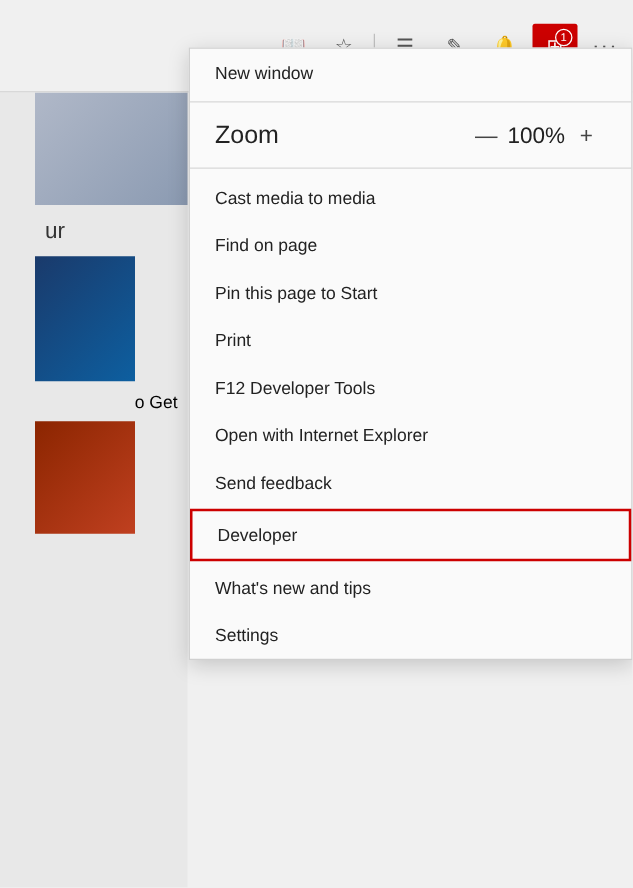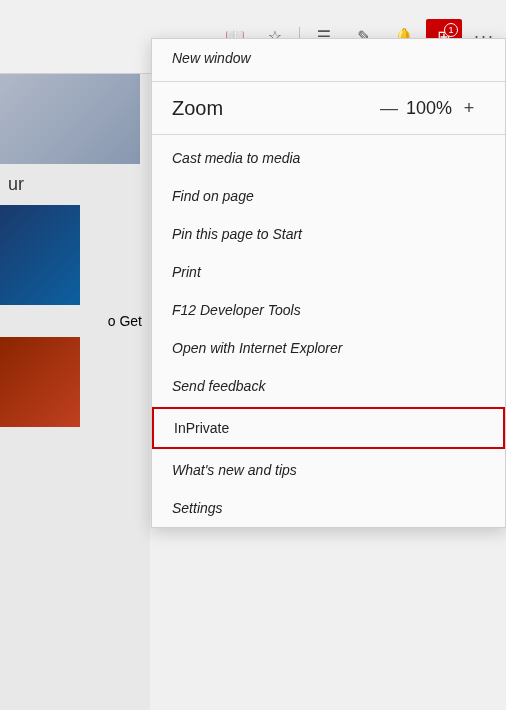--- a/index.html
+++ b/index.html
@@ -108,20 +108,21 @@
 
     
     .content-area {
       position: absolute;
       top: 74px;
       left: 0;
       width: 150px;
       height: 636px;
       background: #e8e8e8;
       overflow: hidden;
+      padding-left: 28px;
     }
 
     .content-img-1 {
       width: 140px;
       height: 90px;
       background: linear-gradient(135deg, #b0b8c8, #8898b0);
       margin: 0;
     }
     .content-text-1 {
       padding: 10px 8px;
@@ -160,21 +161,20 @@
       z-index: 100;
     }
 
     .menu-item {
       padding: 11px 20px;
       font-size: 14px;
       color: #222;
       cursor: pointer;
       display: flex;
       justify-content: space-between;
-      font-style: italic;
     }
 
     .menu-divider {
       height: 1px;
       background: #d8d8d8;
       margin: 4px 0;
     }
 
     .zoom-row {
       display: flex;
@@ -288,21 +288,21 @@
     <span>F12 Developer Tools</span>
   </div>
   <div class="menu-item">
     <span>Open with Internet Explorer</span>
   </div>
   <div class="menu-item">
     <span>Send feedback</span>
   </div>
 
   <div class="menu-item-highlighted">
-    <span>InPrivate</span>
+    <span>Developer</span>
   </div>
 
   <div class="menu-item">
     <span>What's new and tips</span>
   </div>
   <div class="menu-item">
     <span>Settings</span>
   </div>
 </div>
 

